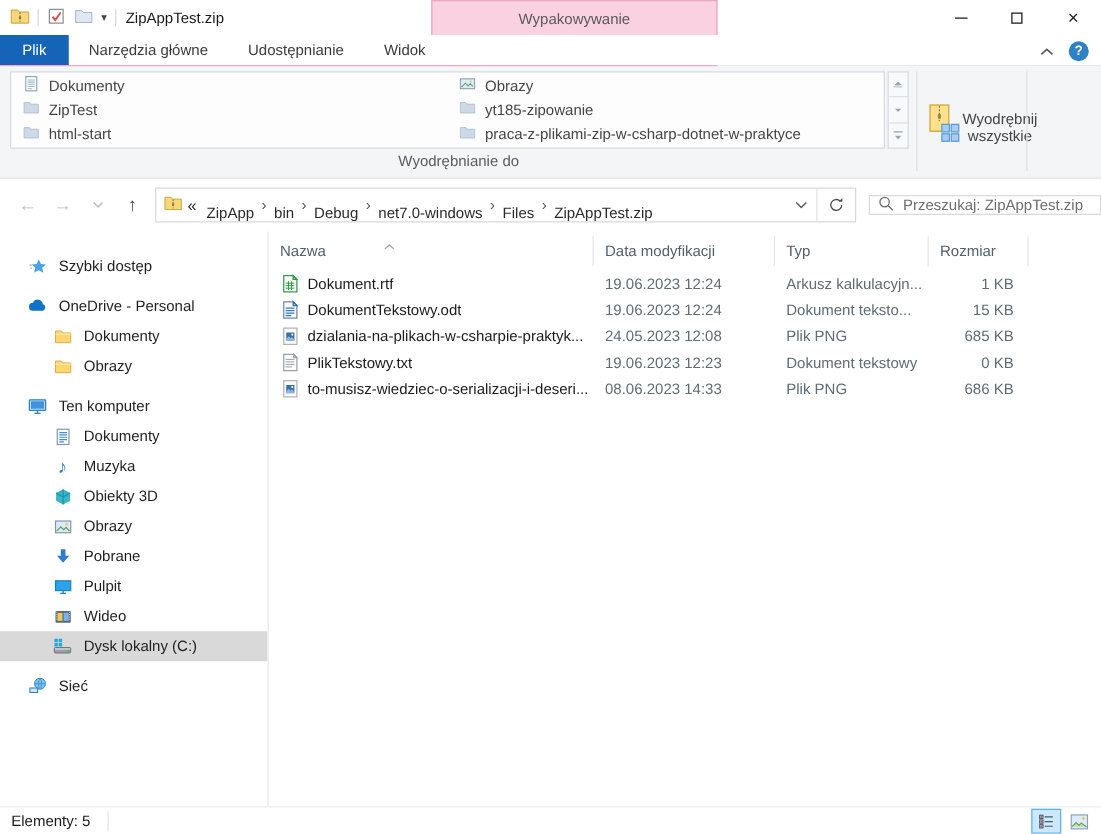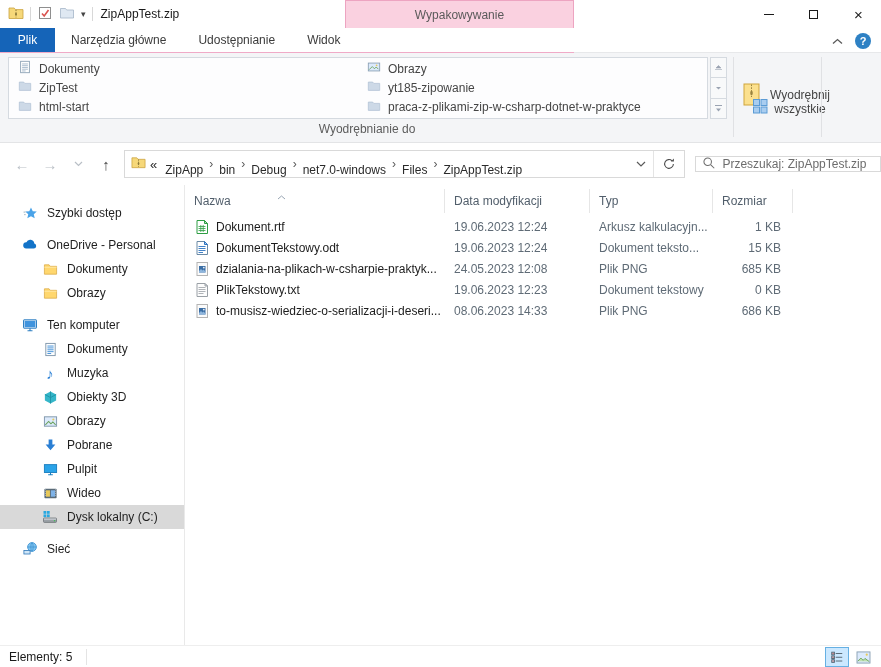--- a/index.html
+++ b/index.html
@@ -72,21 +72,21 @@
   .crumb-spacer { flex:1; }
   .crumb-dd { width:24px; height:26px; display:flex; align-items:center; justify-content:center; }
   .crumb-divider { width:1px; height:26px; background:#e4e4e4; }
   .refresh-btn { width:30px; height:26px; display:flex; align-items:center; justify-content:center; }
   .search-box { width:188px; height:16px; border:1px solid #d9d9d9; background:#fff; margin-left:10px; display:flex; align-items:center; padding:0 6px; gap:6px; }
   .search-box input { border:none; outline:none; width:100%; font-family:"Liberation Sans",sans-serif; font-size:12px; color:#333; background:transparent; }
   .search-box input::placeholder { color:#6d6d6d; opacity:1; }
 
   
   .main { height:460px; display:flex; }
-  .sidebar { width:185px; padding-top:16px; border-right:1px solid #e9e9e9; overflow:hidden; }
+  .sidebar { width:215px; padding-top:16px; border-right:1px solid #e9e9e9; overflow:hidden; }
   .side-item { height:24px; display:flex; align-items:center; gap:9px; color:#1f1f1f; }
   .d0 { padding-left:22px; }
   .d1 { padding-left:42px; }
   .gap { margin-top:8px; }
   .side-selected { background:#d9d9d9; }
   .sicon { width:16px; height:16px; display:flex; align-items:center; justify-content:center; flex:none; }
   .music-glyph { color:#2a7fd4; font-size:15px; line-height:1; }
 
   .file-area { flex:1; padding-top:4px; position:relative; }
   .cols-header { display:grid; grid-template-columns:260px 145px 123px 80px; height:24px; align-items:center; color:#515e6b; }

